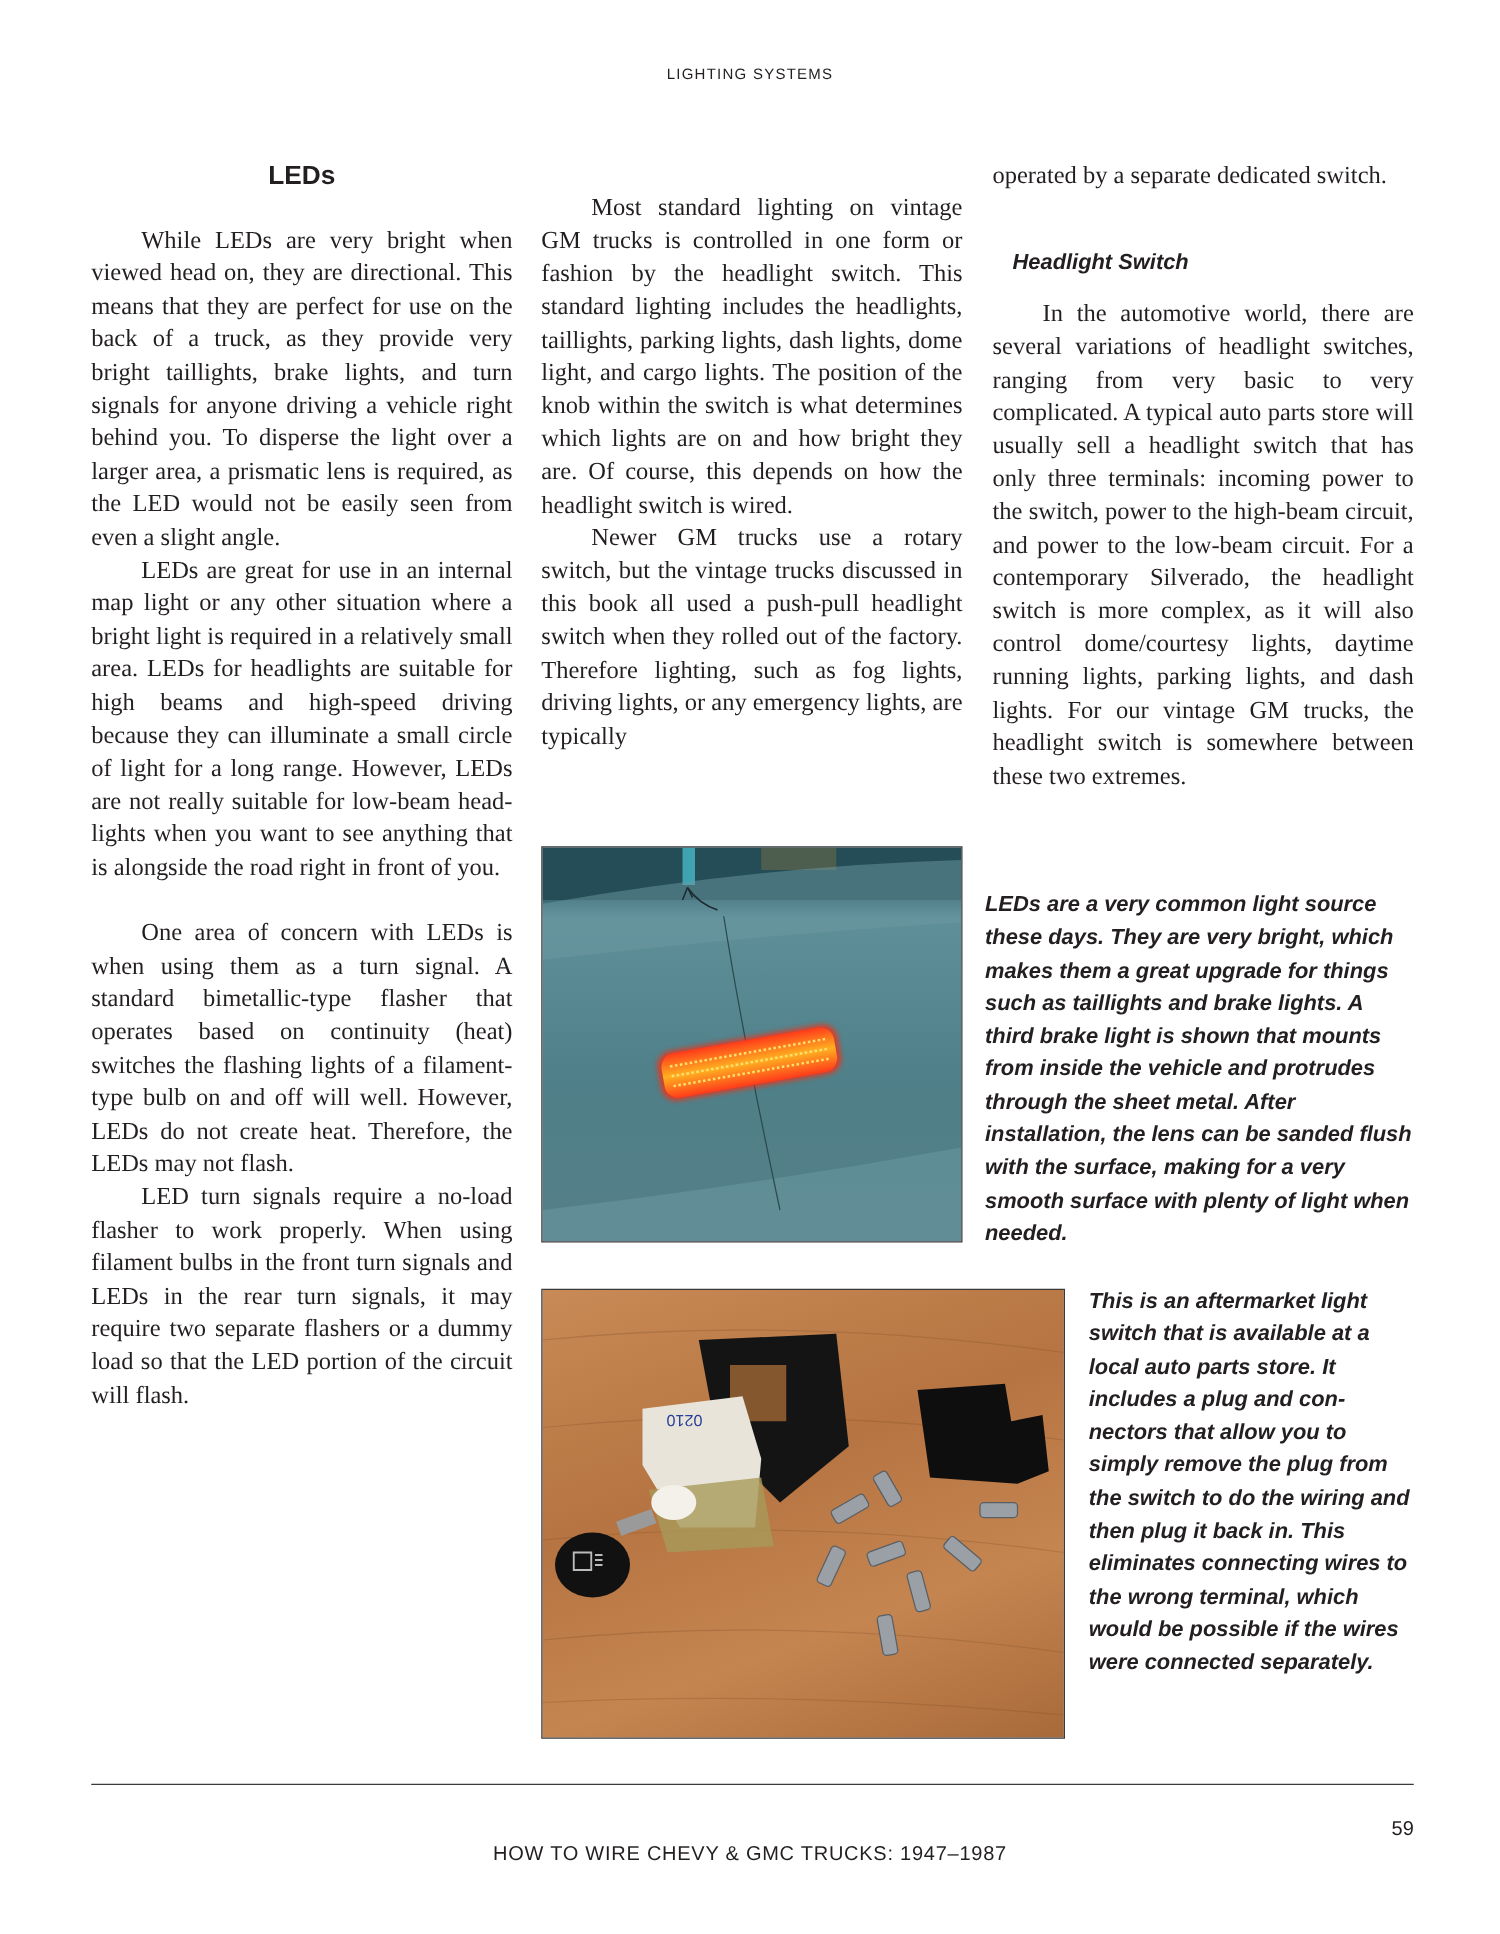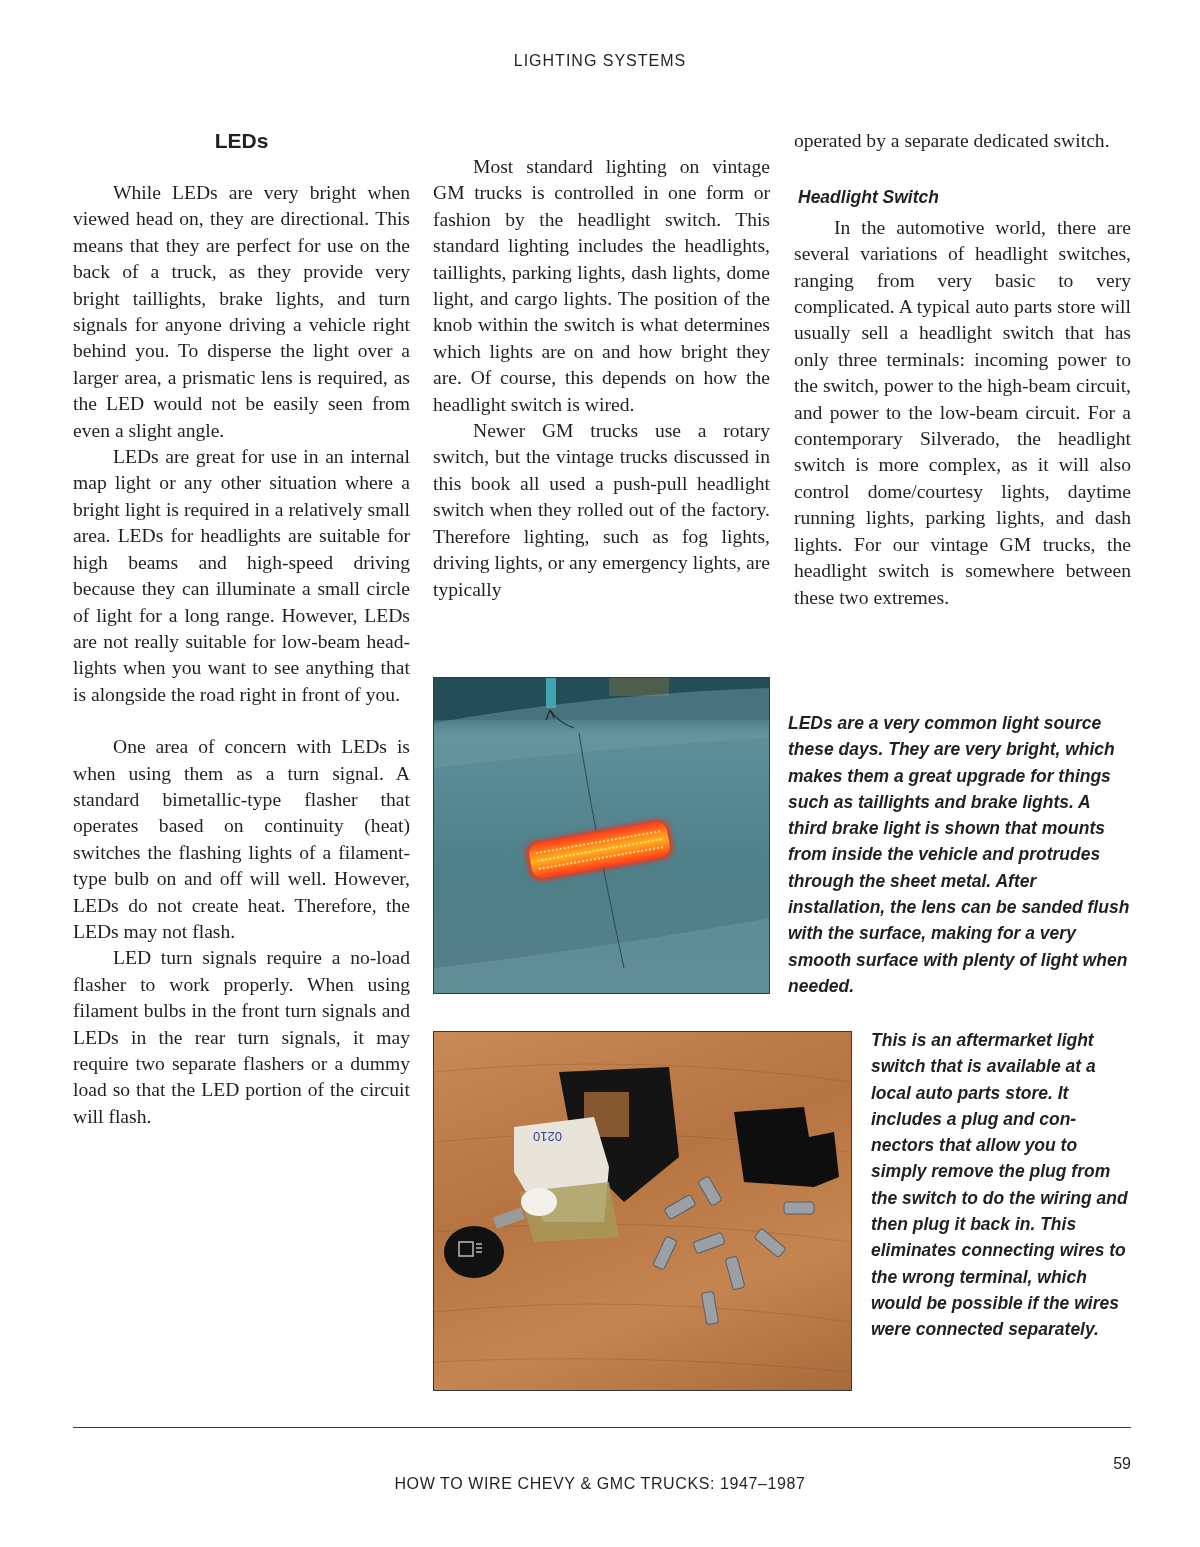--- a/index.html
+++ b/index.html
@@ -1,34 +1,34 @@
 <!DOCTYPE html>
 <html><head>
 <meta charset="utf-8">
 <style>
   html, body { margin: 0; padding: 0; background: #ffffff; }
   body { width: 1200px; height: 1547px; position: relative; overflow: hidden; color: #231f20; }
   .running-head {
     position: absolute; top: 52px; left: 0; width: 1200px; text-align: center;
-    font-family: "Liberation Sans", sans-serif; font-size: 16px; letter-spacing: 1px; color: #231f20;
+    font-family: "Liberation Sans", sans-serif; font-size: 12px; letter-spacing: 1px; color: #231f20;
   }
   .col { position: absolute; font-family: "Liberation Serif", serif; font-size: 19.6px; line-height: 26.4px; color: #231f20; }
   .col p { margin: 0; text-align: justify; text-indent: 40px; hyphens: manual; }
   .col p.noindent { text-indent: 0; }
   .col-1 { left: 73px; top: 128px; width: 337px; }
   .col-2 { left: 433px; top: 128px; width: 337px; }
   .col-3 { left: 794px; top: 128px; width: 337px; }
   .section-title {
     font-family: "Liberation Sans", sans-serif; font-weight: bold; font-size: 21px;
     text-align: center; margin: 0; height: 26px; line-height: 26px;
   }
   .section-gap { height: 26px; }
   .subhead {
     font-family: "Liberation Sans", sans-serif; font-weight: bold; font-style: italic;
-    font-size: 17.5px; margin: 4px; line-height: 26.4px;
+    font-size: 17.5px; margin: 16px; line-height: 26.4px;
   }
   .subhead-gap { height: 26px; }
   .caption {
     position: absolute; font-family: "Liberation Sans", sans-serif; font-weight: bold; font-style: italic;
     font-size: 17.5px; line-height: 26.3px; color: #231f20;
   }
   .caption-1 { left: 788px; top: 710px; width: 345px; }
   .caption-2 { left: 871px; top: 1027px; width: 262px; }
   .photo { position: absolute; border: 1px solid #3a3a3a; overflow: hidden; }
   .photo-1 { left: 433px; top: 677px; width: 335px; height: 315px; background: linear-gradient(180deg, #2f5d68 0%, #2f5d68 12%, #5f8f98 18%, #4f7f88 60%, #567f88 100%); }

